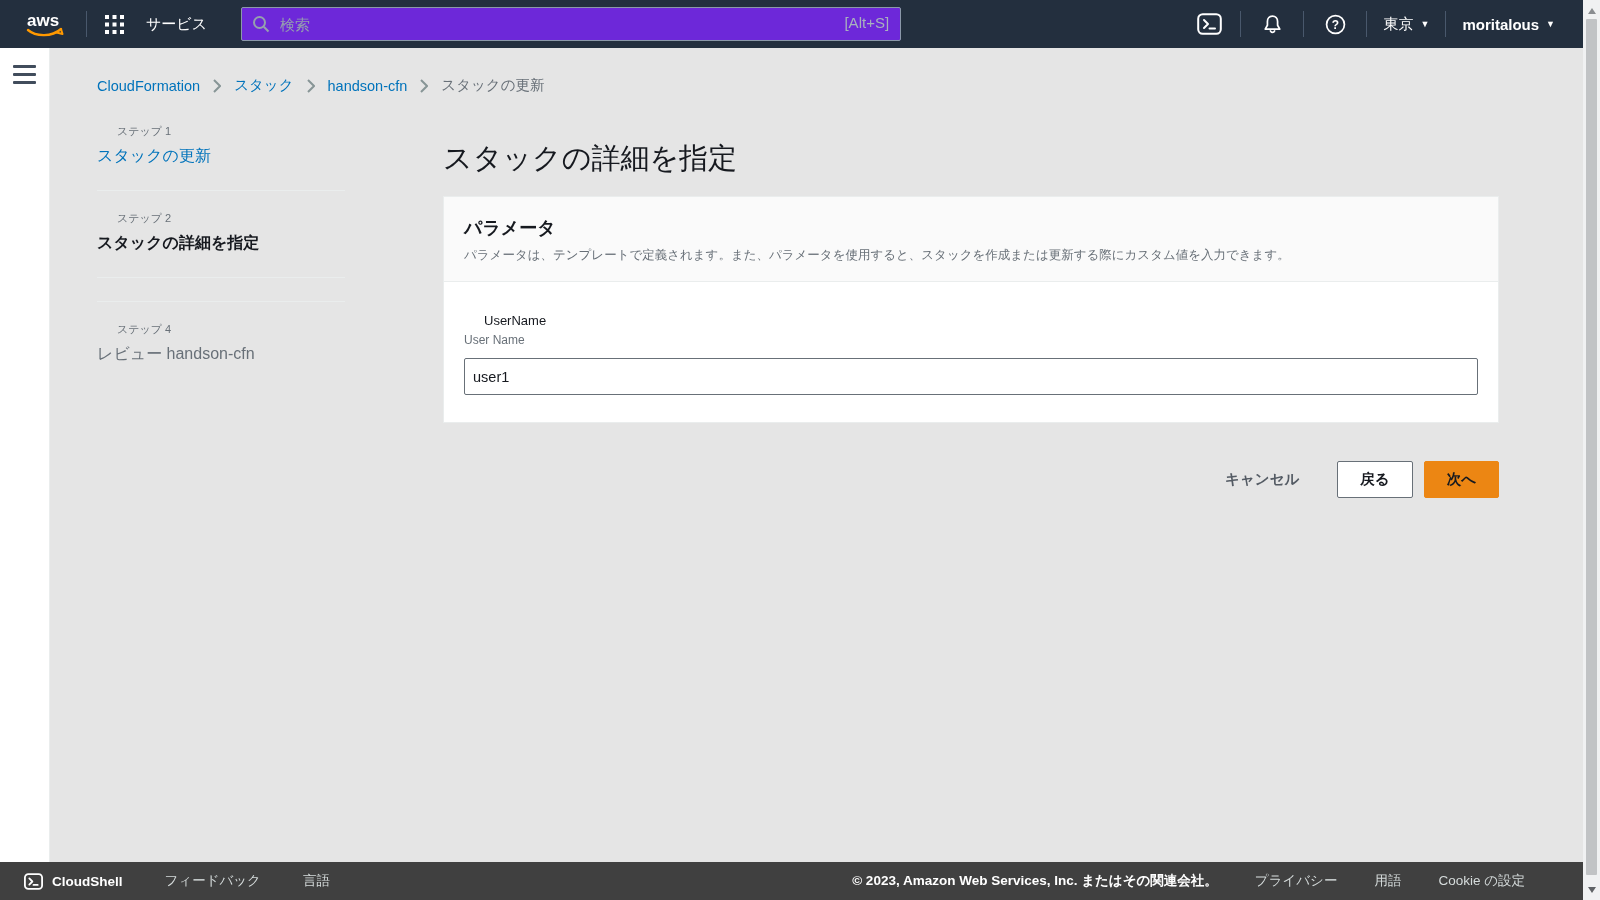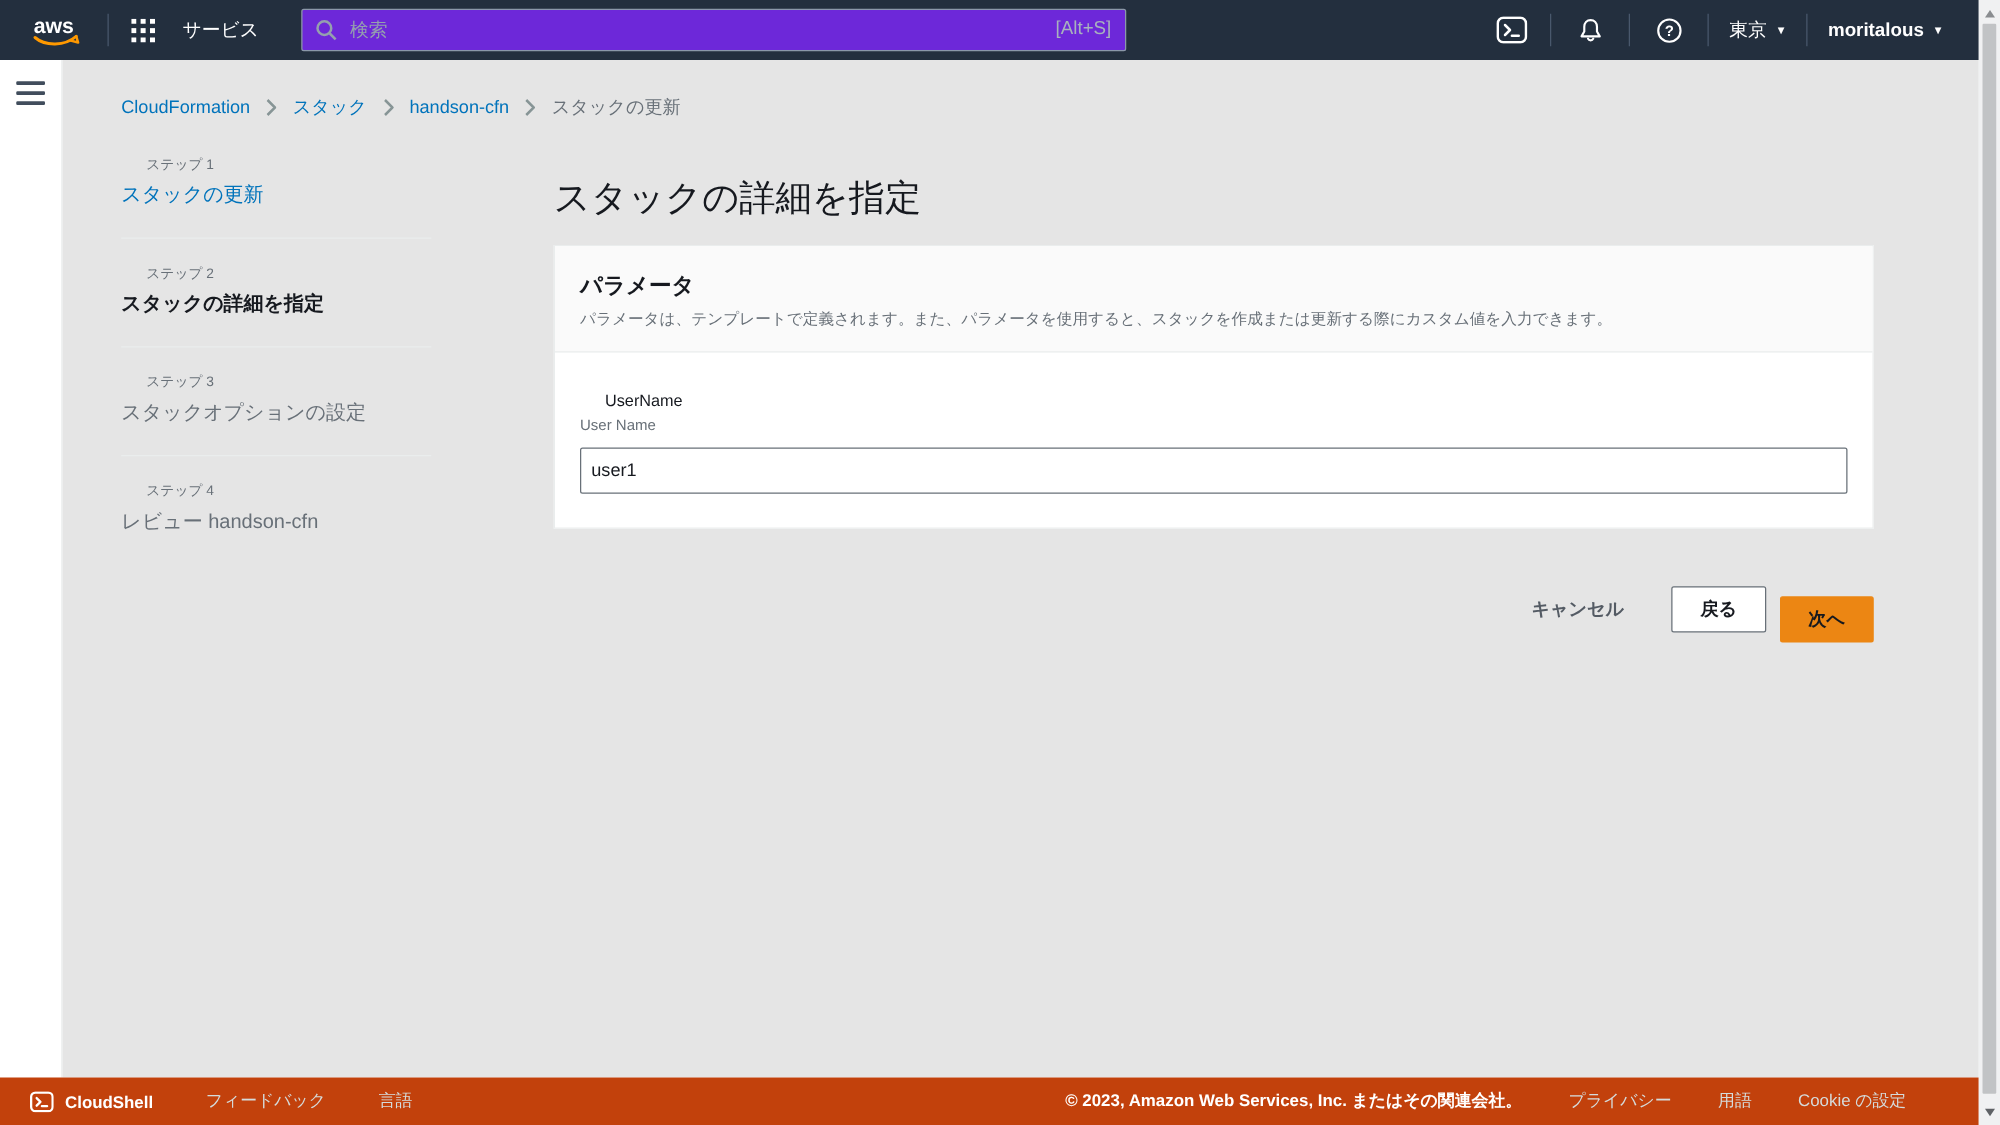--- a/index.html
+++ b/index.html
@@ -74,26 +74,26 @@
     font-size:14.5px; color:#16191f; font-family:"Liberation Sans",sans-serif; background:#fff;
   }
 
   .actions { position:absolute; left:393px; top:413px; width:1056px; display:flex; justify-content:flex-end; align-items:center; }
   .cancel-link { font-size:14.5px; font-weight:bold; color:#545b64; margin-right:38px; cursor:pointer; }
   .btn {
     height:37px; display:flex; align-items:center; font-size:14.5px; font-weight:bold;
     border-radius:2px; padding:0 22px; cursor:pointer; font-family:"Liberation Sans",sans-serif;
   }
   .btn-back { background:#ffffff; border:1px solid #687078; color:#16191f; margin-right:11px; }
-  .btn-next { background:#ec8613; border:1px solid #ec8613; color:#16191f;margin-top:16px; }
+  .btn-next { background:#ec8613; border:1px solid #ec8613; color:#16191f; }
 
   
   .footer {
     position:absolute; bottom:0; left:0; width:1583px; height:38px;
-    background:#c2410c; display:flex; align-items:center; font-size:13.5px; color:#d5dbdb;
+    background:#404040; display:flex; align-items:center; font-size:13.5px; color:#d5dbdb;
   }
   .footer-cloudshell { display:flex; align-items:center; gap:9px; margin-left:24px; color:#ffffff; font-weight:bold; cursor:pointer; }
   .footer-link { margin-left:42px; cursor:pointer; }
   .footer-right { margin-left:auto; display:flex; align-items:center; gap:37px; margin-right:58px; }
   .footer-copyright { color:#ffffff; font-weight:bold; }
   .footer-right .footer-link { margin-left:0; }
 
   
   .scrollbar { position:absolute; top:0; right:0; width:17px; height:900px; background:#f0f1f2; }
   .sb-thumb { position:absolute; top:19px; left:3px; width:11px; height:856px; background:#c1c3c5; border-radius:1px; }
@@ -206,24 +206,20 @@
     <div>
       <div class="step-num">ステップ 1</div>
       <div class="step-title link">スタックの更新</div>
     </div>
     <hr class="step-divider">
     <div>
       <div class="step-num">ステップ 2</div>
       <div class="step-title current">スタックの詳細を指定</div>
     </div>
     <hr class="step-divider">
-    <div>
-      <div class="step-num">ステップ 3</div>
-      <div class="step-title upcoming">スタックオプションの設定</div>
-    </div>
     <hr class="step-divider">
     <div>
       <div class="step-num">ステップ 4</div>
       <div class="step-title upcoming">レビュー handson-cfn</div>
     </div>
   </div>
 
   <h1 class="page-title">スタックの詳細を指定</h1>
 
   <div class="card">

